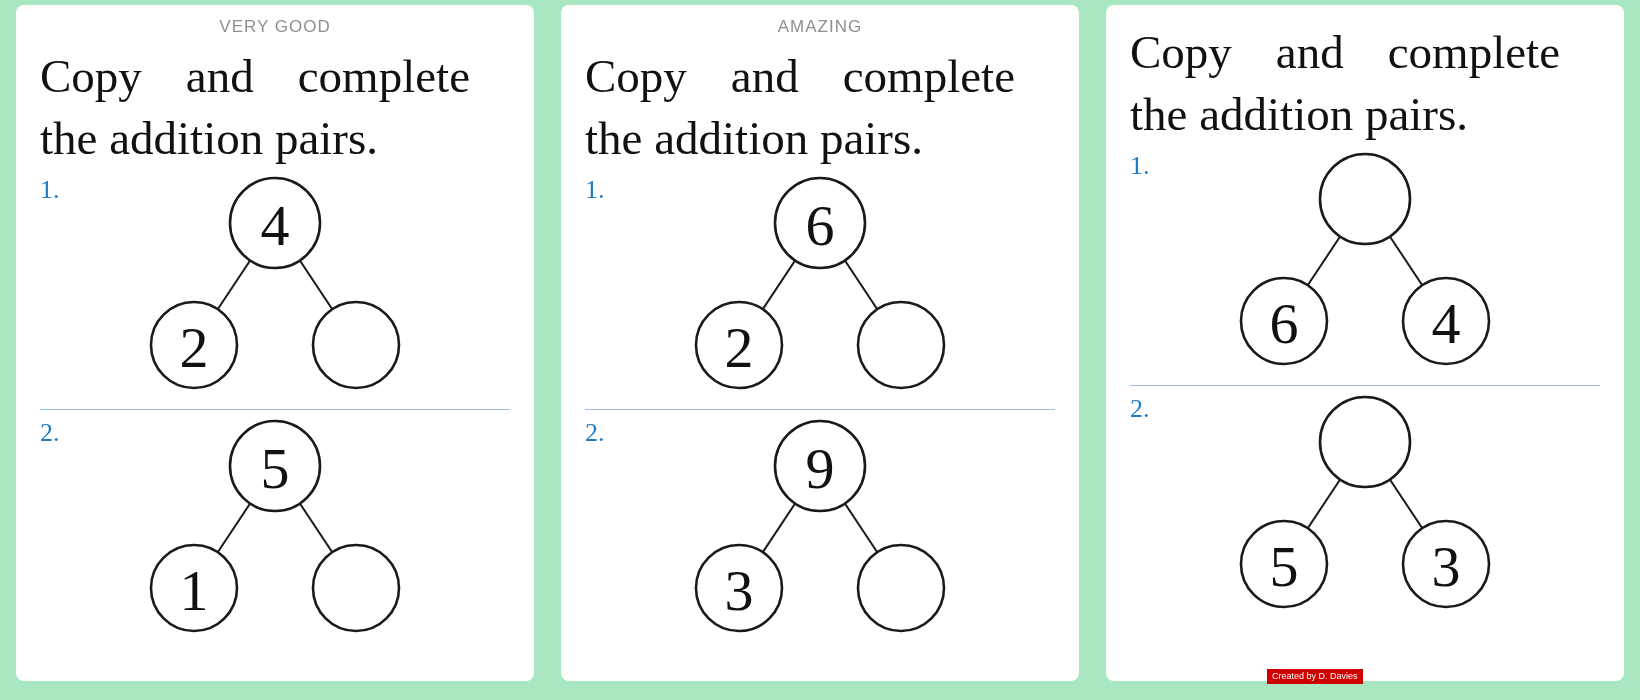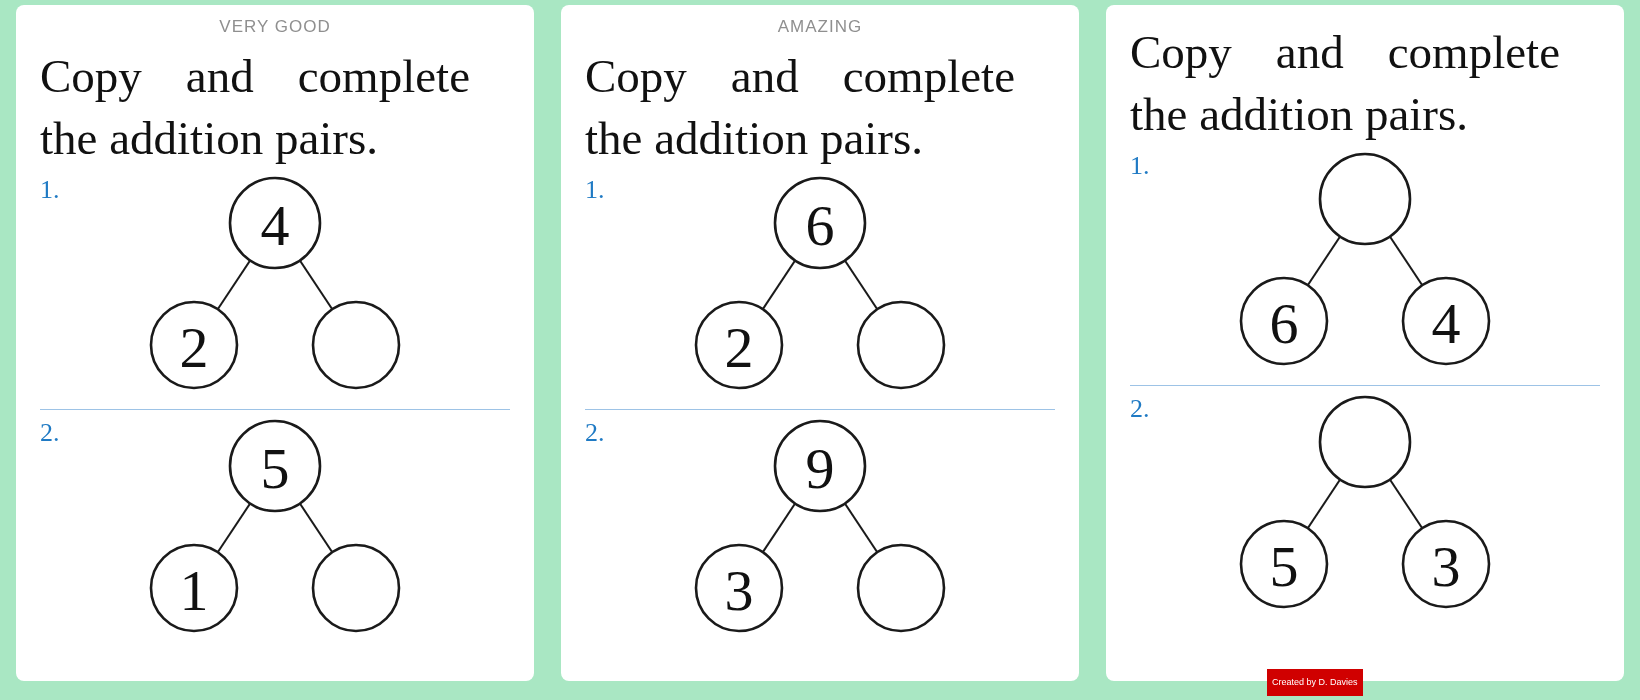--- a/index.html
+++ b/index.html
@@ -78,21 +78,21 @@
     margin: 4px 0 6px 0;
   }
   .credit-badge {
     position: absolute;
     left: 1267px;
     top: 669px;
     background: #d00000;
     color: #ffffff;
     font-size: 9px;
     line-height: 1.2;
-    padding: 8px 5px;
+    padding: 2px 5px;
     font-family: "Liberation Sans", sans-serif;
     white-space: nowrap;
   }
 </style>
 </head>
 <body>
 
 <section class="card">
   <div class="level">VERY GOOD</div>
   <div class="instruction">Copy and complete the addition pairs.</div>

